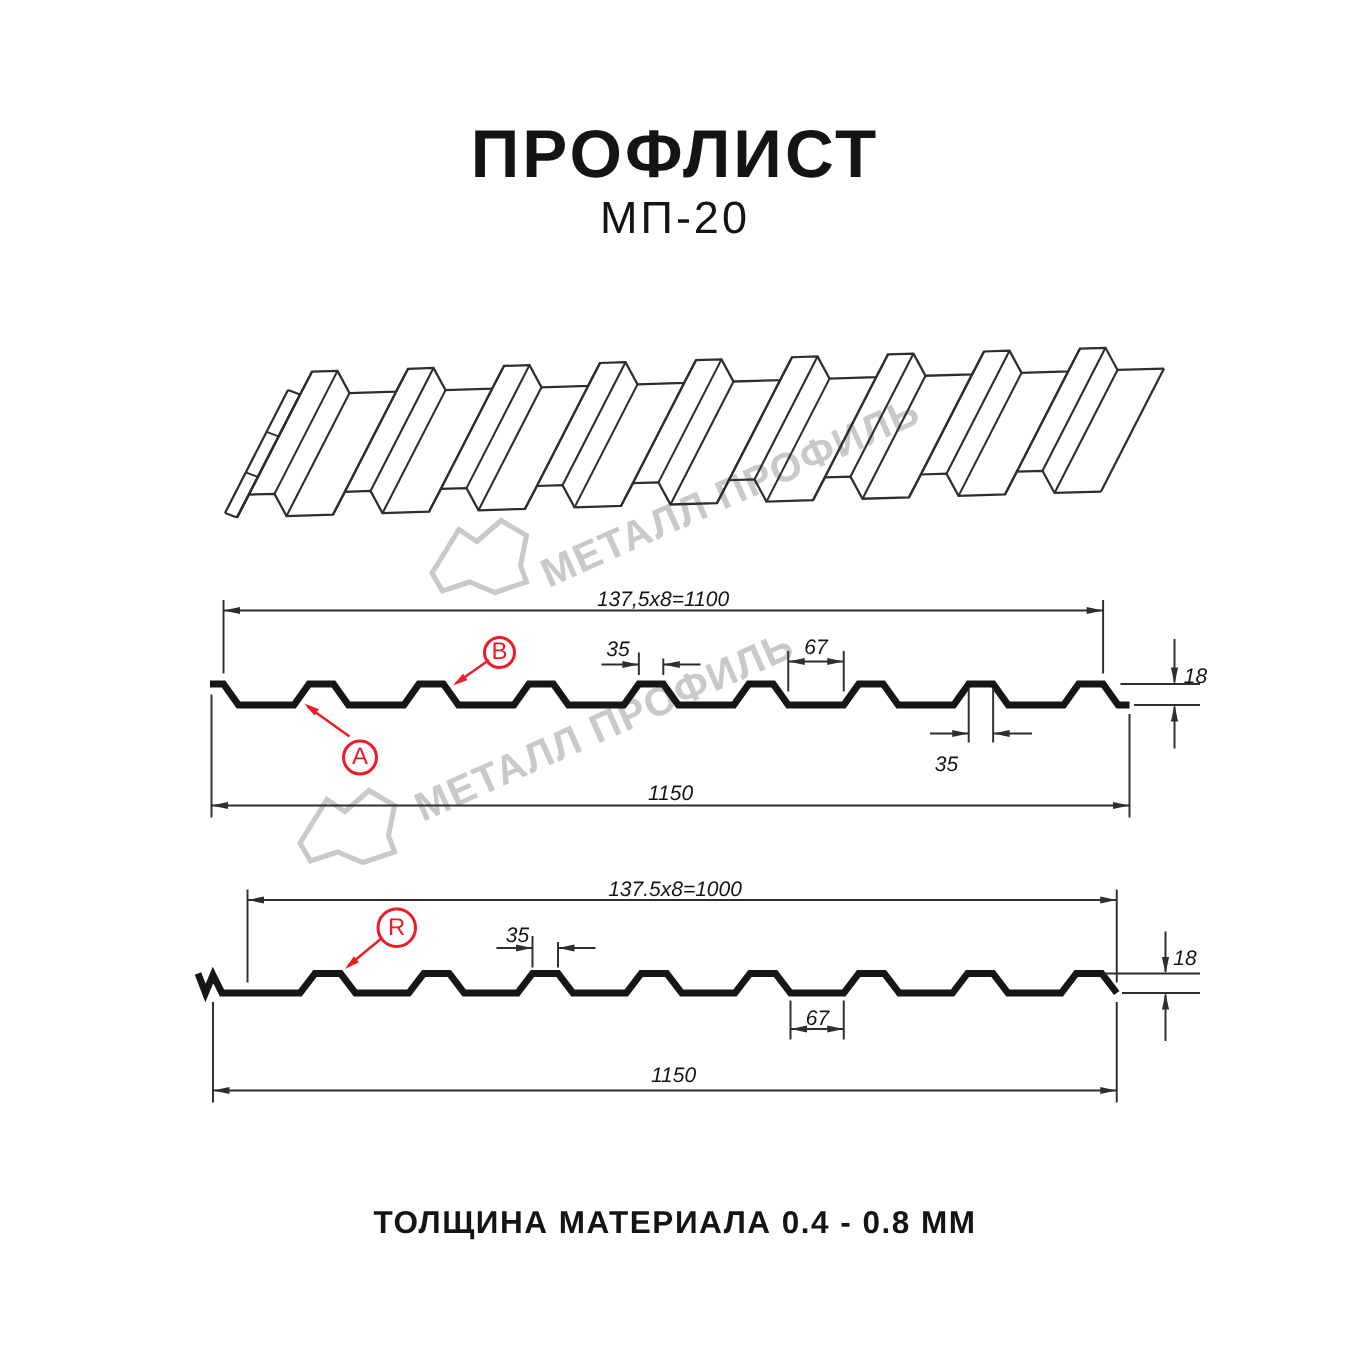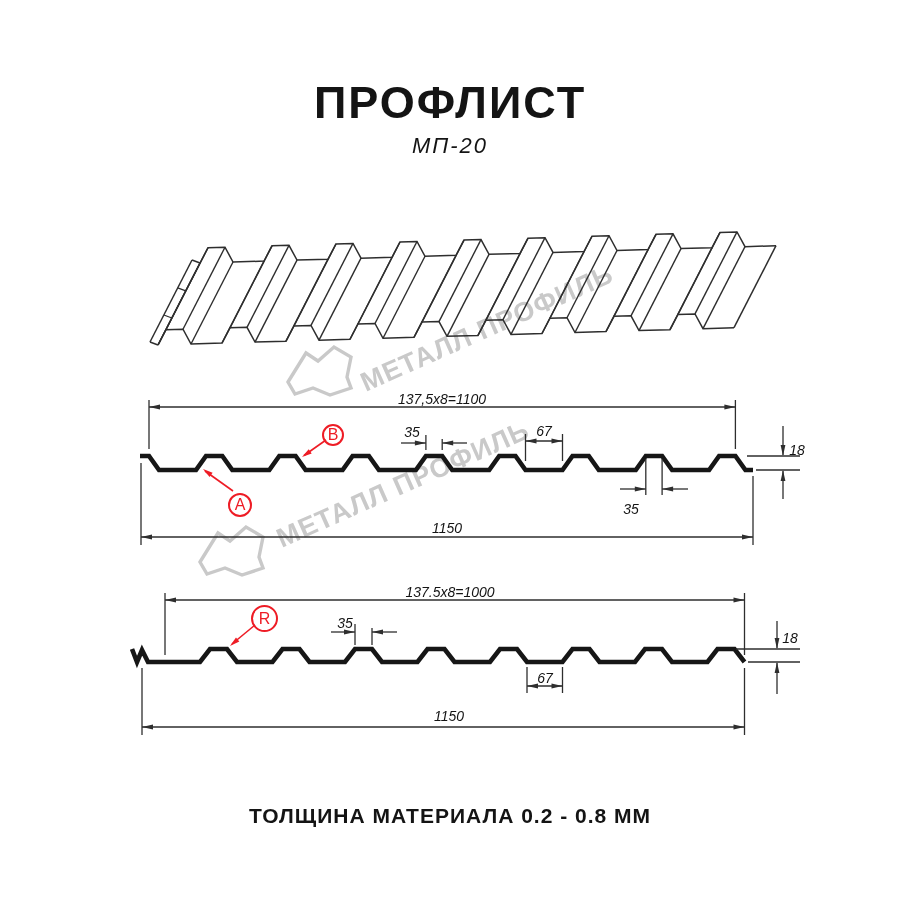--- a/index.html
+++ b/index.html
@@ -4,21 +4,21 @@
 <style>
   html,body{margin:0;padding:0;background:#fff;}
   body{font-family:"Liberation Sans", sans-serif;}
   #stage{position:relative;width:900px;height:900px;background:#fff;overflow:hidden;margin:0 auto;}
   .layer{position:absolute;left:0;top:4px;width:714px;height:900px;}
   #wm-layer{z-index:1;}
   #geo{z-index:2;position:absolute;left:0;top:0;}
   #text-layer{z-index:3;pointer-events:none;}
   .ctr{position:absolute;transform:translate(-50%,-50%);white-space:nowrap;color:var(--text,#141414);}
   .title{font-size:45px;font-weight:700;letter-spacing:2px;}
-  .subtitle{font-size:22px;font-weight:500;letter-spacing:2px;font-style:italic;}
+  .subtitle{font-size:30px;font-weight:500;letter-spacing:2px;}
   .footer-note{font-size:21px;font-weight:600;letter-spacing:1px;}
   .dim{font-size:14px;font-weight:400;font-style:italic;}
   .badge{position:absolute;border:2.4px solid var(--red,#ee1c25);color:var(--red,#ee1c25);
          border-radius:50%;display:flex;align-items:center;justify-content:center;
          font-size:16px;line-height:1;background:transparent;box-sizing:border-box;}
   .wm-text{position:absolute;font-size:27px;font-weight:700;letter-spacing:1px;
            color:var(--wm,#c9c9c9);transform-origin:left top;transform:rotate(-24deg);white-space:nowrap;}
   .wm-logo{position:absolute;}
 </style>
 </head>
@@ -173,15 +173,15 @@
 
     <div class="ctr dim" style="left:450px;top:588px;">137.5x8=1000</div>
     <div class="ctr dim" style="left:345px;top:619px;">35</div>
     <div class="ctr dim" style="left:545px;top:674px;">67</div>
     <div class="ctr dim" style="left:790px;top:634px;">18</div>
     <div class="ctr dim" style="left:449px;top:712px;">1150</div>
     <div class="badge" style="left:251px;top:601px;width:27px;height:27px;">
         <span>R</span>
       </div>
 
-    <div class="ctr footer-note" style="left:450px;top:812px;">ТОЛЩИНА МАТЕРИАЛА 0.2 - 0.8 ММ</div>
+    <div class="ctr footer-note" style="left:450px;top:812px;">ТОЛЩИНА МАТЕРИАЛА 0.4 - 0.8 ММ</div>
   </div>
 </div>
 
 </body></html>

